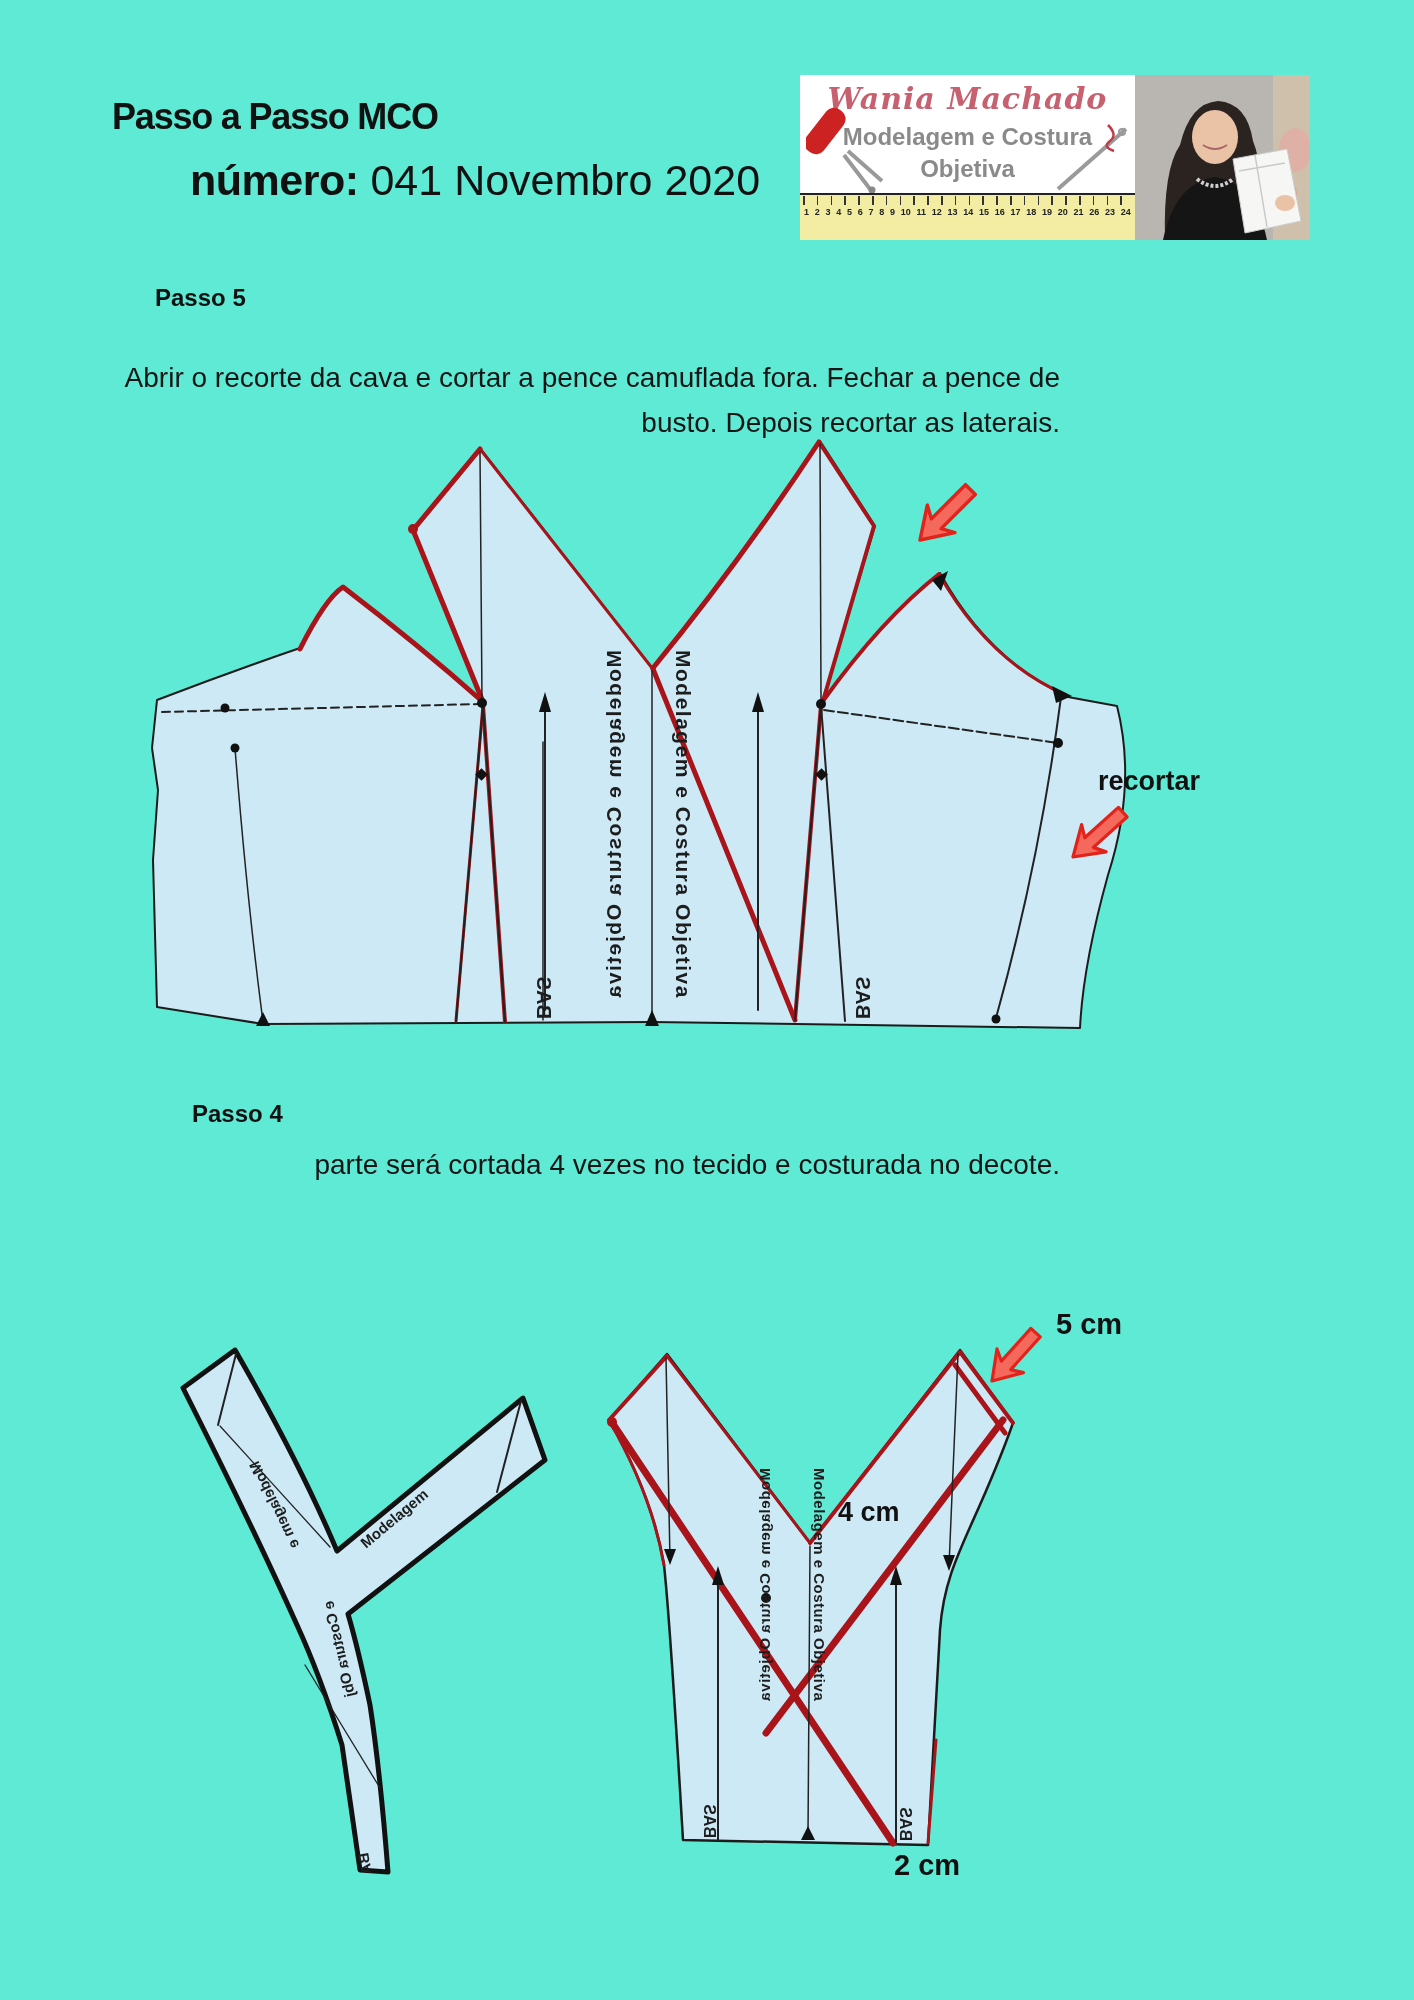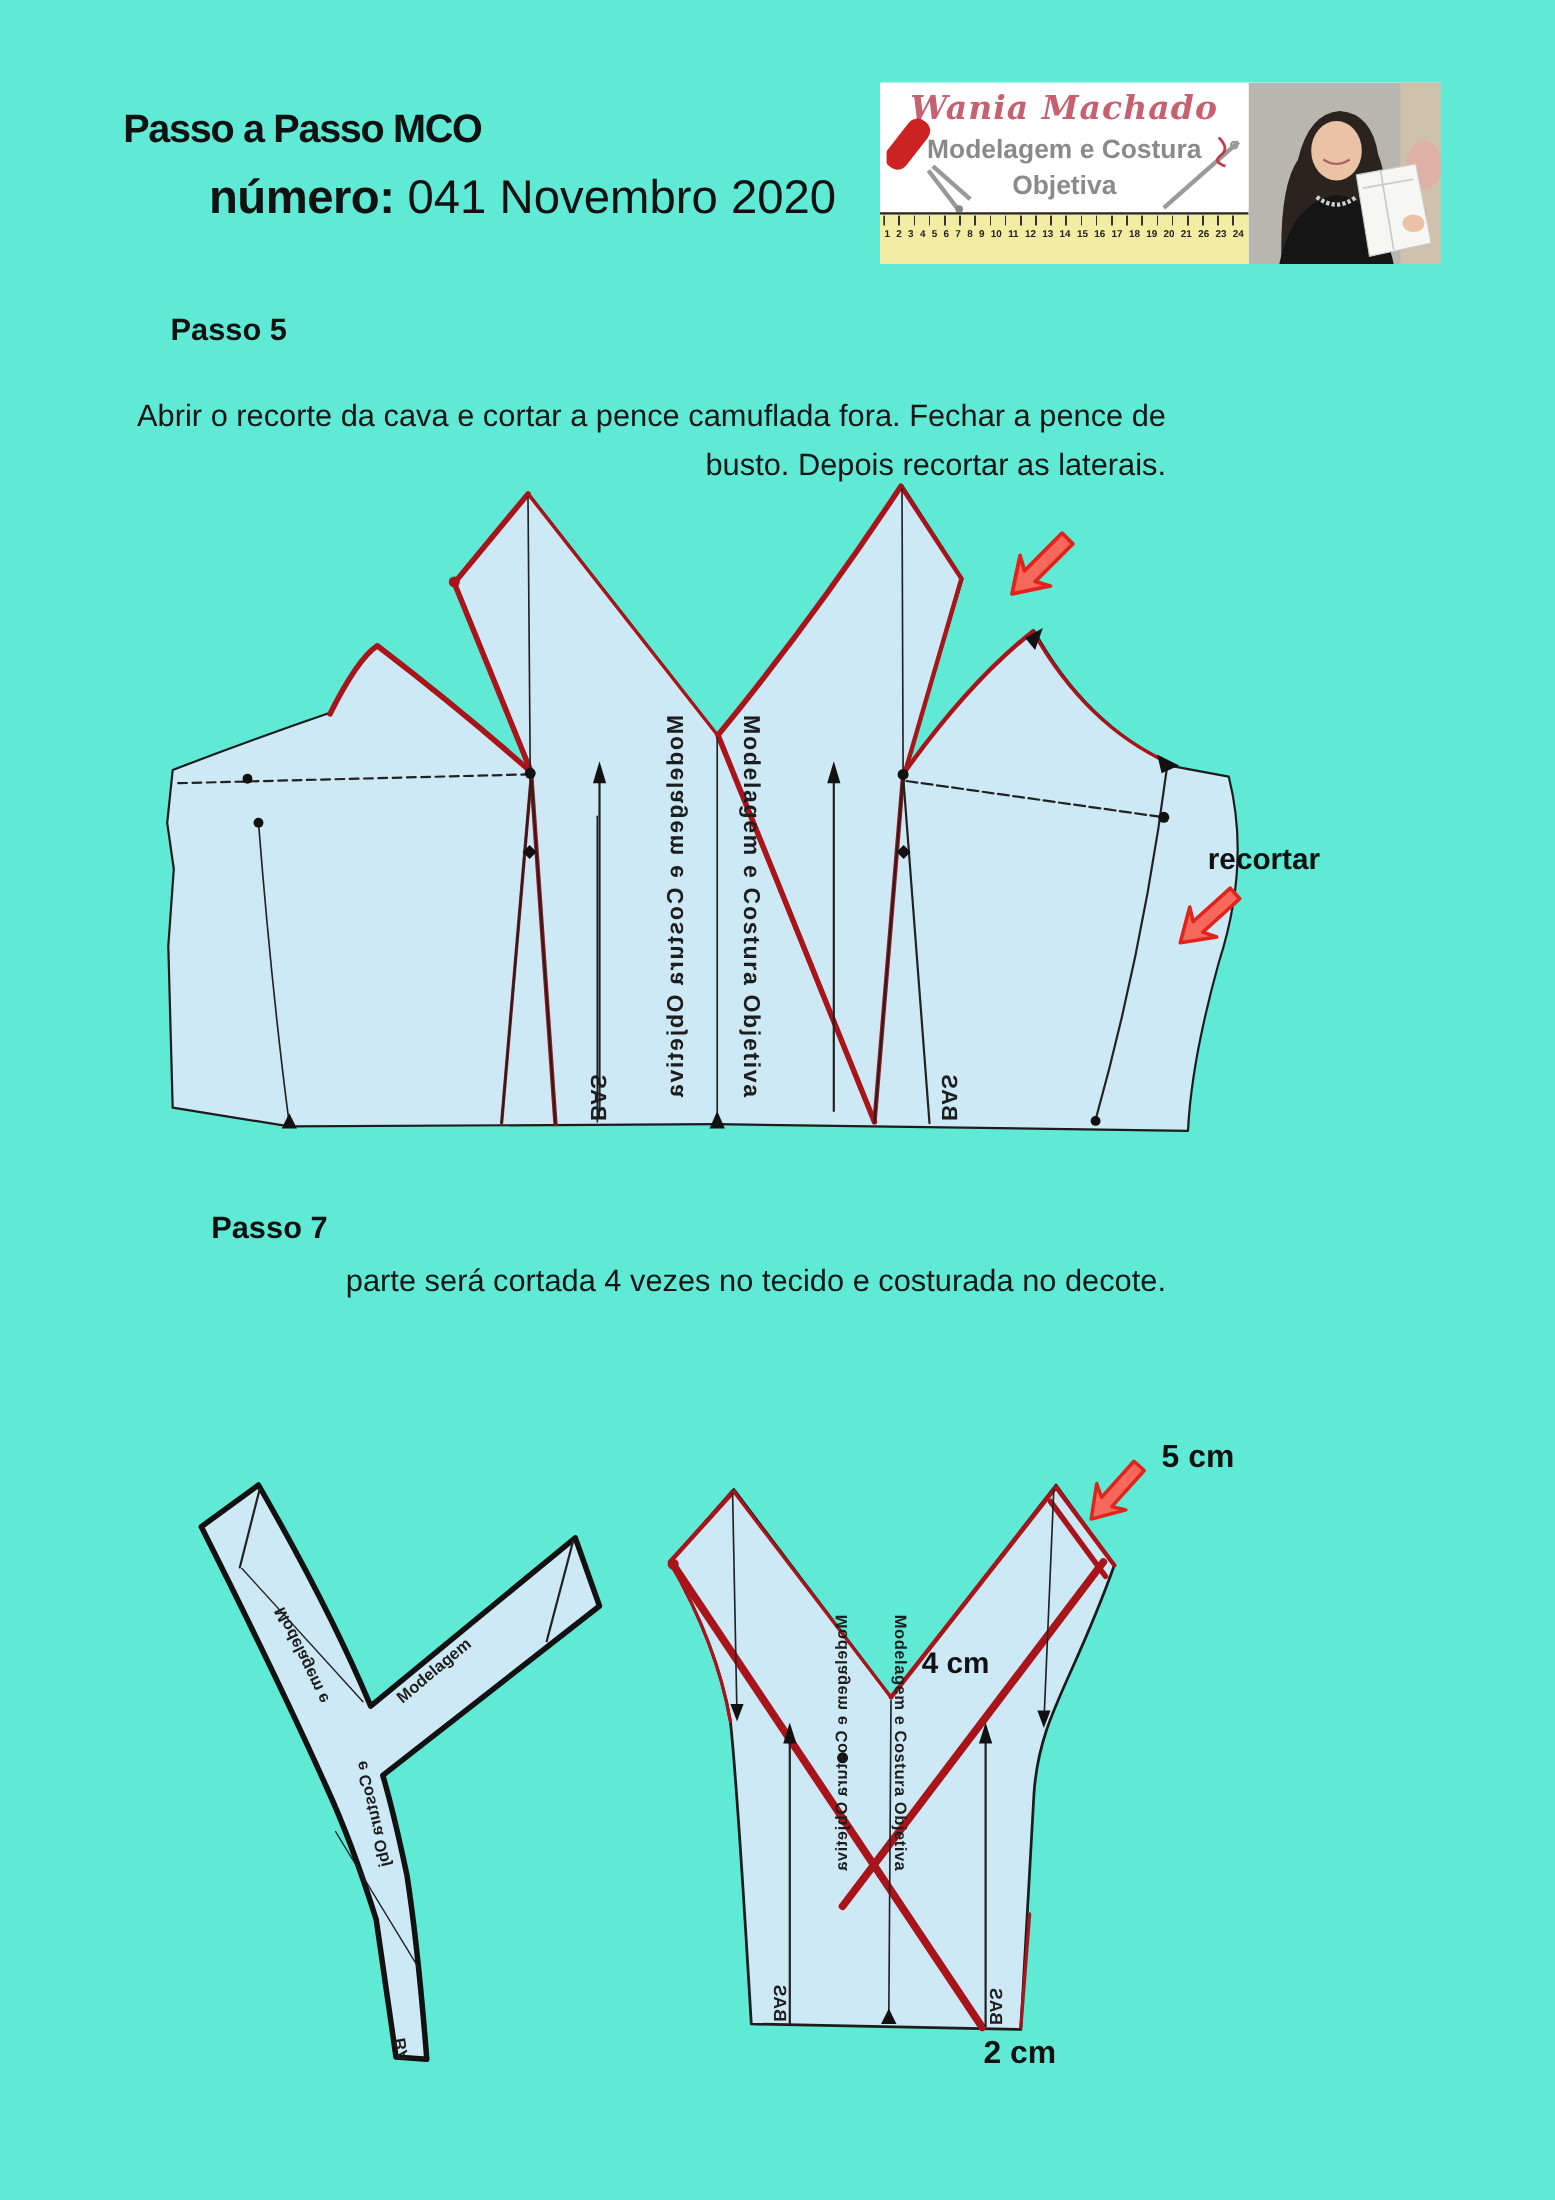--- a/index.html
+++ b/index.html
@@ -2,21 +2,21 @@
 <html><head>
 <meta charset="utf-8">
 <style>
   html,body{margin:0;padding:0;background:#888;}
   .page{position:relative;width:1414px;height:2000px;background:#5eead4;overflow:hidden;
         font-family:"Liberation Sans",sans-serif;margin:0 auto;}
   .abs{position:absolute;}
   .doc-title{left:112px;top:96px;font-size:36px;font-weight:800;letter-spacing:-1.2px;color:#111;}
   .numero-line{left:190px;top:156px;font-size:43px;color:#111;}
   .numero-line b{font-weight:800;letter-spacing:-0.5px;}
-  .step-heading{font-size:28px;font-weight:800;color:#111;text-align:center;}
+  .step-heading{font-size:24px;font-weight:800;color:#111;text-align:center;}
   .step-body{left:60px;width:1000px;text-align:right;font-size:28px;color:#151515;line-height:45px;}
   .step-body span{display:block;white-space:nowrap;}
   
   .logo{left:800px;top:75px;width:510px;height:165px;background:#fff;}
   .logo-left{position:absolute;left:0;top:0;width:335px;height:165px;}
   .logo-script{position:absolute;left:0;top:6px;width:335px;text-align:center;
                font-family:"DejaVu Serif",serif;font-style:italic;font-weight:bold;
                font-size:30px;color:#c7606f;letter-spacing:1px;}
   .logo-line1{position:absolute;left:0;top:48px;width:335px;text-align:center;
               font-size:24px;font-weight:bold;color:#8a8a8a;}
@@ -174,21 +174,21 @@
       <text x="1098" y="790" font-family="Liberation Mono, monospace" font-weight="bold" font-size="27" fill="#111">recortar</text>
       <g>
         <path d="M0,0 L-26,-17 L-20,-6 L-62,-6 L-62,6 L-20,6 L-26,17 Z" transform="translate(920,540) rotate(135) scale(1.15)" fill="#f5685c" stroke="#e1231b" stroke-width="3" stroke-linejoin="round"></path>
       </g>
       <g>
         <path d="M0,0 L-26,-17 L-20,-6 L-62,-6 L-62,6 L-20,6 L-26,17 Z" transform="translate(1073,857) rotate(138) scale(1.08)" fill="#f5685c" stroke="#e1231b" stroke-width="3" stroke-linejoin="round"></path>
       </g>
     </g>
   </svg>
 
-  <div class="abs step-heading" style="left:192px;top:1100px;">Passo 7</div>
+  <div class="abs step-heading" style="left:192px;top:1100px;">Passo 4</div>
   <div class="abs step-body" style="top:1142px;">
     <span>parte será cortada 4 vezes no tecido e costurada no decote.</span>
   </div>
 
   <svg class="abs" style="left:150px;top:1330px;" width="430" height="560" viewBox="150 1330 430 560">
     <g stroke-linejoin="round" stroke-linecap="round">
       <path fill="#cde9f6" stroke="#111" stroke-width="5" d="M 235,1350 L 183,1388 Q 253,1527 297,1625 Q 320,1675 342,1745 L 360,1870 L 388,1872
            Q 380,1770 370,1705 Q 358,1648 348,1614 L 545,1460 L 523,1398 L 337,1551 Q 300,1463 235,1350 Z"></path>
       <g stroke="#222" fill="none">
         <path stroke-width="2" d="M 218,1425 L 236,1354"></path>

